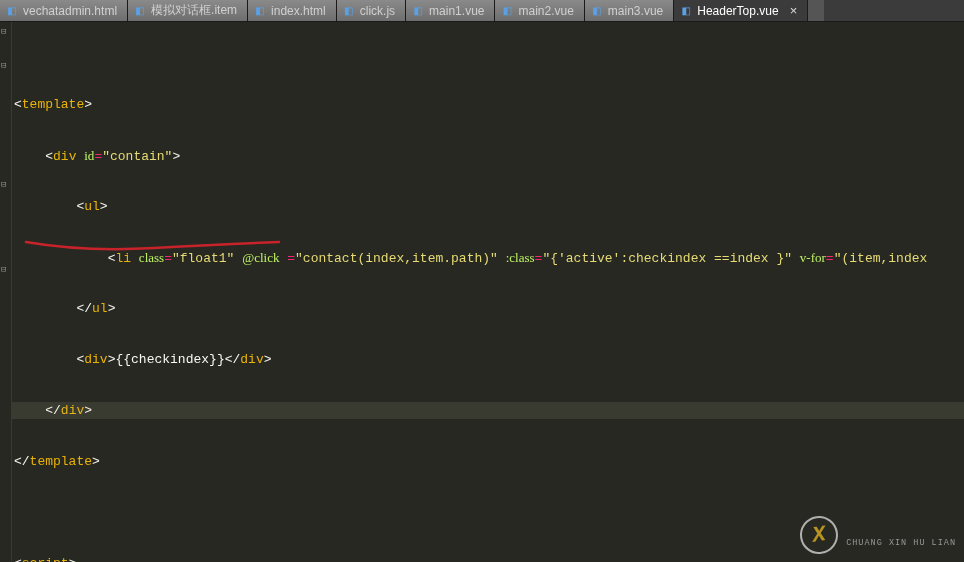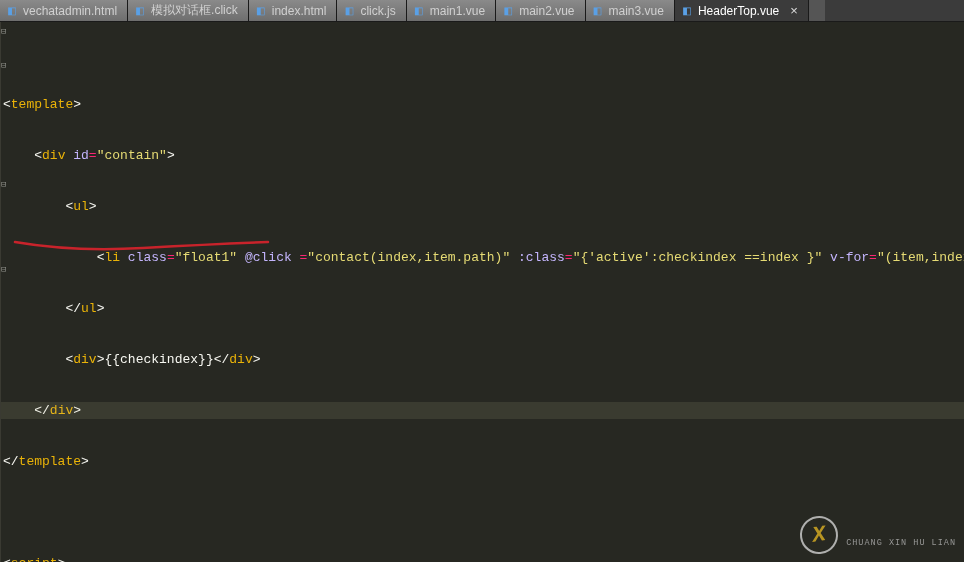--- a/index.html
+++ b/index.html
@@ -74,21 +74,21 @@
     flex: 1;
     padding: 6px 0 0 2px;
     line-height: 17px;
     white-space: pre;
     position: relative;
   }
   .line { display: block; height: 17px; }
   
   .tag-br { color: #f8f8f2; }           
   .tag    { color: #eab308; }           
-  .attr   { color: #c4b5fd; }           
+  .attr   { color: #bef264; font-family: Liberation Serif, serif; }           
   .op     { color: #f92672; }           
   .str    { color: #e6db74; }
   .txt    { color: #f8f8f2; margin-top: 8px; }
   .mustache { color: #f8f8f2; }
 
   .sel-line {
     position: absolute;
     left: 0; right: 0;
     height: 17px;
     background: rgba(200,200,160,0.12);
@@ -129,21 +129,21 @@
 </head>
 <body>
 
 <div class="tabbar">
   <div class="tab">
     <span class="icon" style="color:#5aa0e6">◧</span>
     <span>vechatadmin.html</span>
   </div>
   <div class="tab">
     <span class="icon" style="color:#5aa0e6">◧</span>
-    <span>模拟对话框.click</span>
+    <span>模拟对话框.item</span>
   </div>
   <div class="tab">
     <span class="icon" style="color:#5aa0e6">◧</span>
     <span>index.html</span>
   </div>
   <div class="tab">
     <span class="icon" style="color:#5aa0e6">◧</span>
     <span>click.js</span>
   </div>
   <div class="tab">

